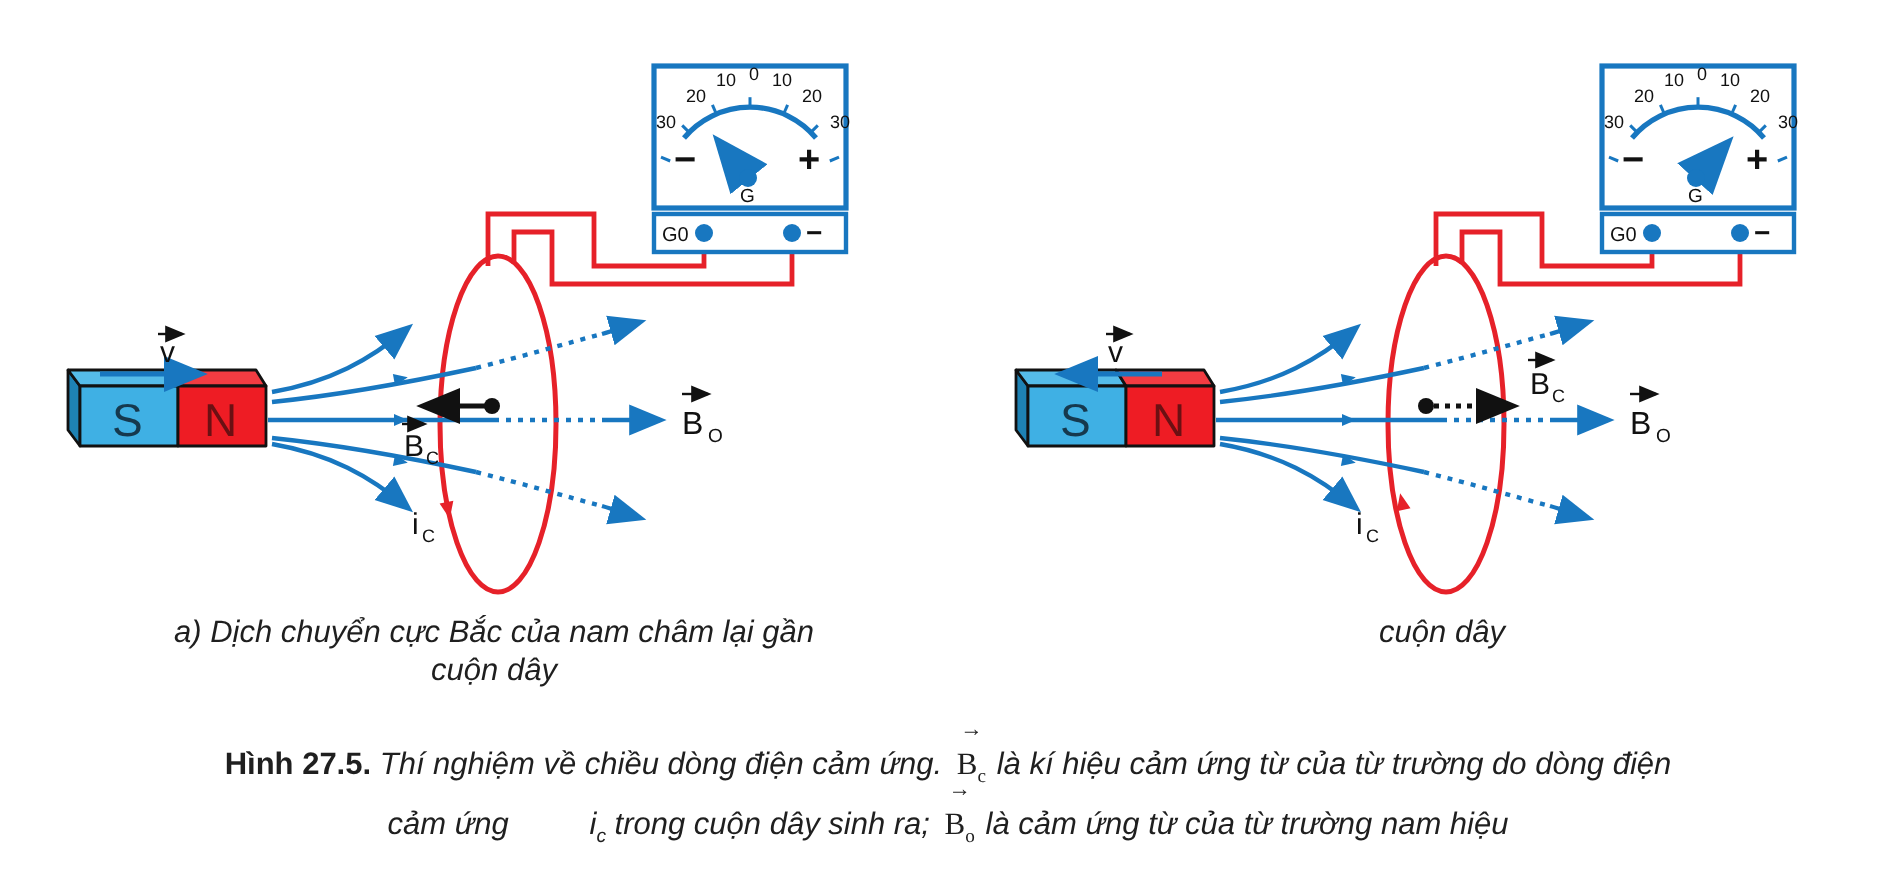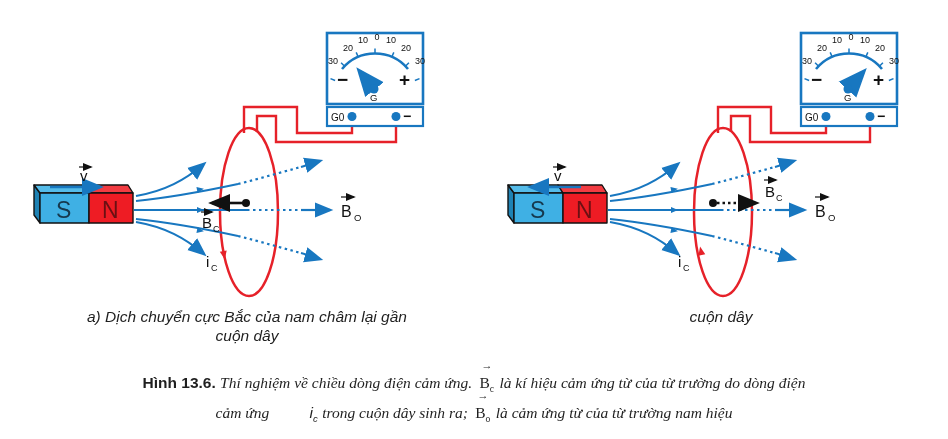--- a/index.html
+++ b/index.html
@@ -3,21 +3,21 @@
 <meta charset="utf-8">
 <style>
   html,body{margin:0;padding:0;background:#fff;}
   body{width:948px;height:439px;overflow:hidden;font-family:"Liberation Sans",sans-serif;color:#1a1a1a;}
   .panels{display:flex;width:948px;height:300px;}
   .panels svg{display:block;}
   .subcaps{display:flex;width:948px;margin-top:8px;}
   .subcap{width:474px;text-align:center;font-style:italic;font-size:15.5px;line-height:1.22;color:#1f1f1f;margin-left:20px;}
   .figcap{margin-top:22px;text-align:center;font-size:15.5px;line-height:1.9;color:#1f1f1f;}
   .figcap .cap-label{font-weight:bold;font-style:normal;}
-  .figcap .it{font-style:italic;font-family:Liberation Serif, serif;}
+  .figcap .it{font-style:italic;}
   .vec{display:inline-block;position:relative;font-family:"Liberation Serif",serif;font-style:normal;padding:0 1px;margin-left:2px;}
   .vec .arr{position:absolute;top:-0.72em;left:0;right:0;font-size:0.72em;line-height:1;text-align:center;}
   sub{font-size:0.62em;}
   .ivar{font-style:italic;margin-left:36px;}
 </style>
 </head>
 <body>
 
 <div class="panels">
 
@@ -241,21 +241,21 @@
     <div>a) Dịch chuyển cực Bắc của nam châm lại gần</div>
     <div>cuộn dây</div>
   </div>
   <div class="subcap">
     <div>cuộn dây</div>
   </div>
 </div>
 
 <div class="figcap">
   <div>
-    <span class="cap-label">Hình 13.6.</span>
+    <span class="cap-label">Hình 27.5.</span>
     <span class="it">Thí nghiệm về chiều dòng điện cảm ứng.</span>
     <span class="vec"><span class="arr">→</span><span>B</span><sub>c</sub></span>
     <span class="it">là kí hiệu cảm ứng từ của từ trường do dòng điện</span>
   </div>
   <div>
     <span class="it">cảm ứng</span>
     <span class="ivar"><span>i</span><sub>c</sub></span>
     <span class="it">trong cuộn dây sinh ra;</span>
     <span class="vec"><span class="arr">→</span><span>B</span><sub>o</sub></span>
     <span class="it">là cảm ứng từ của từ trường nam hiệu</span>

